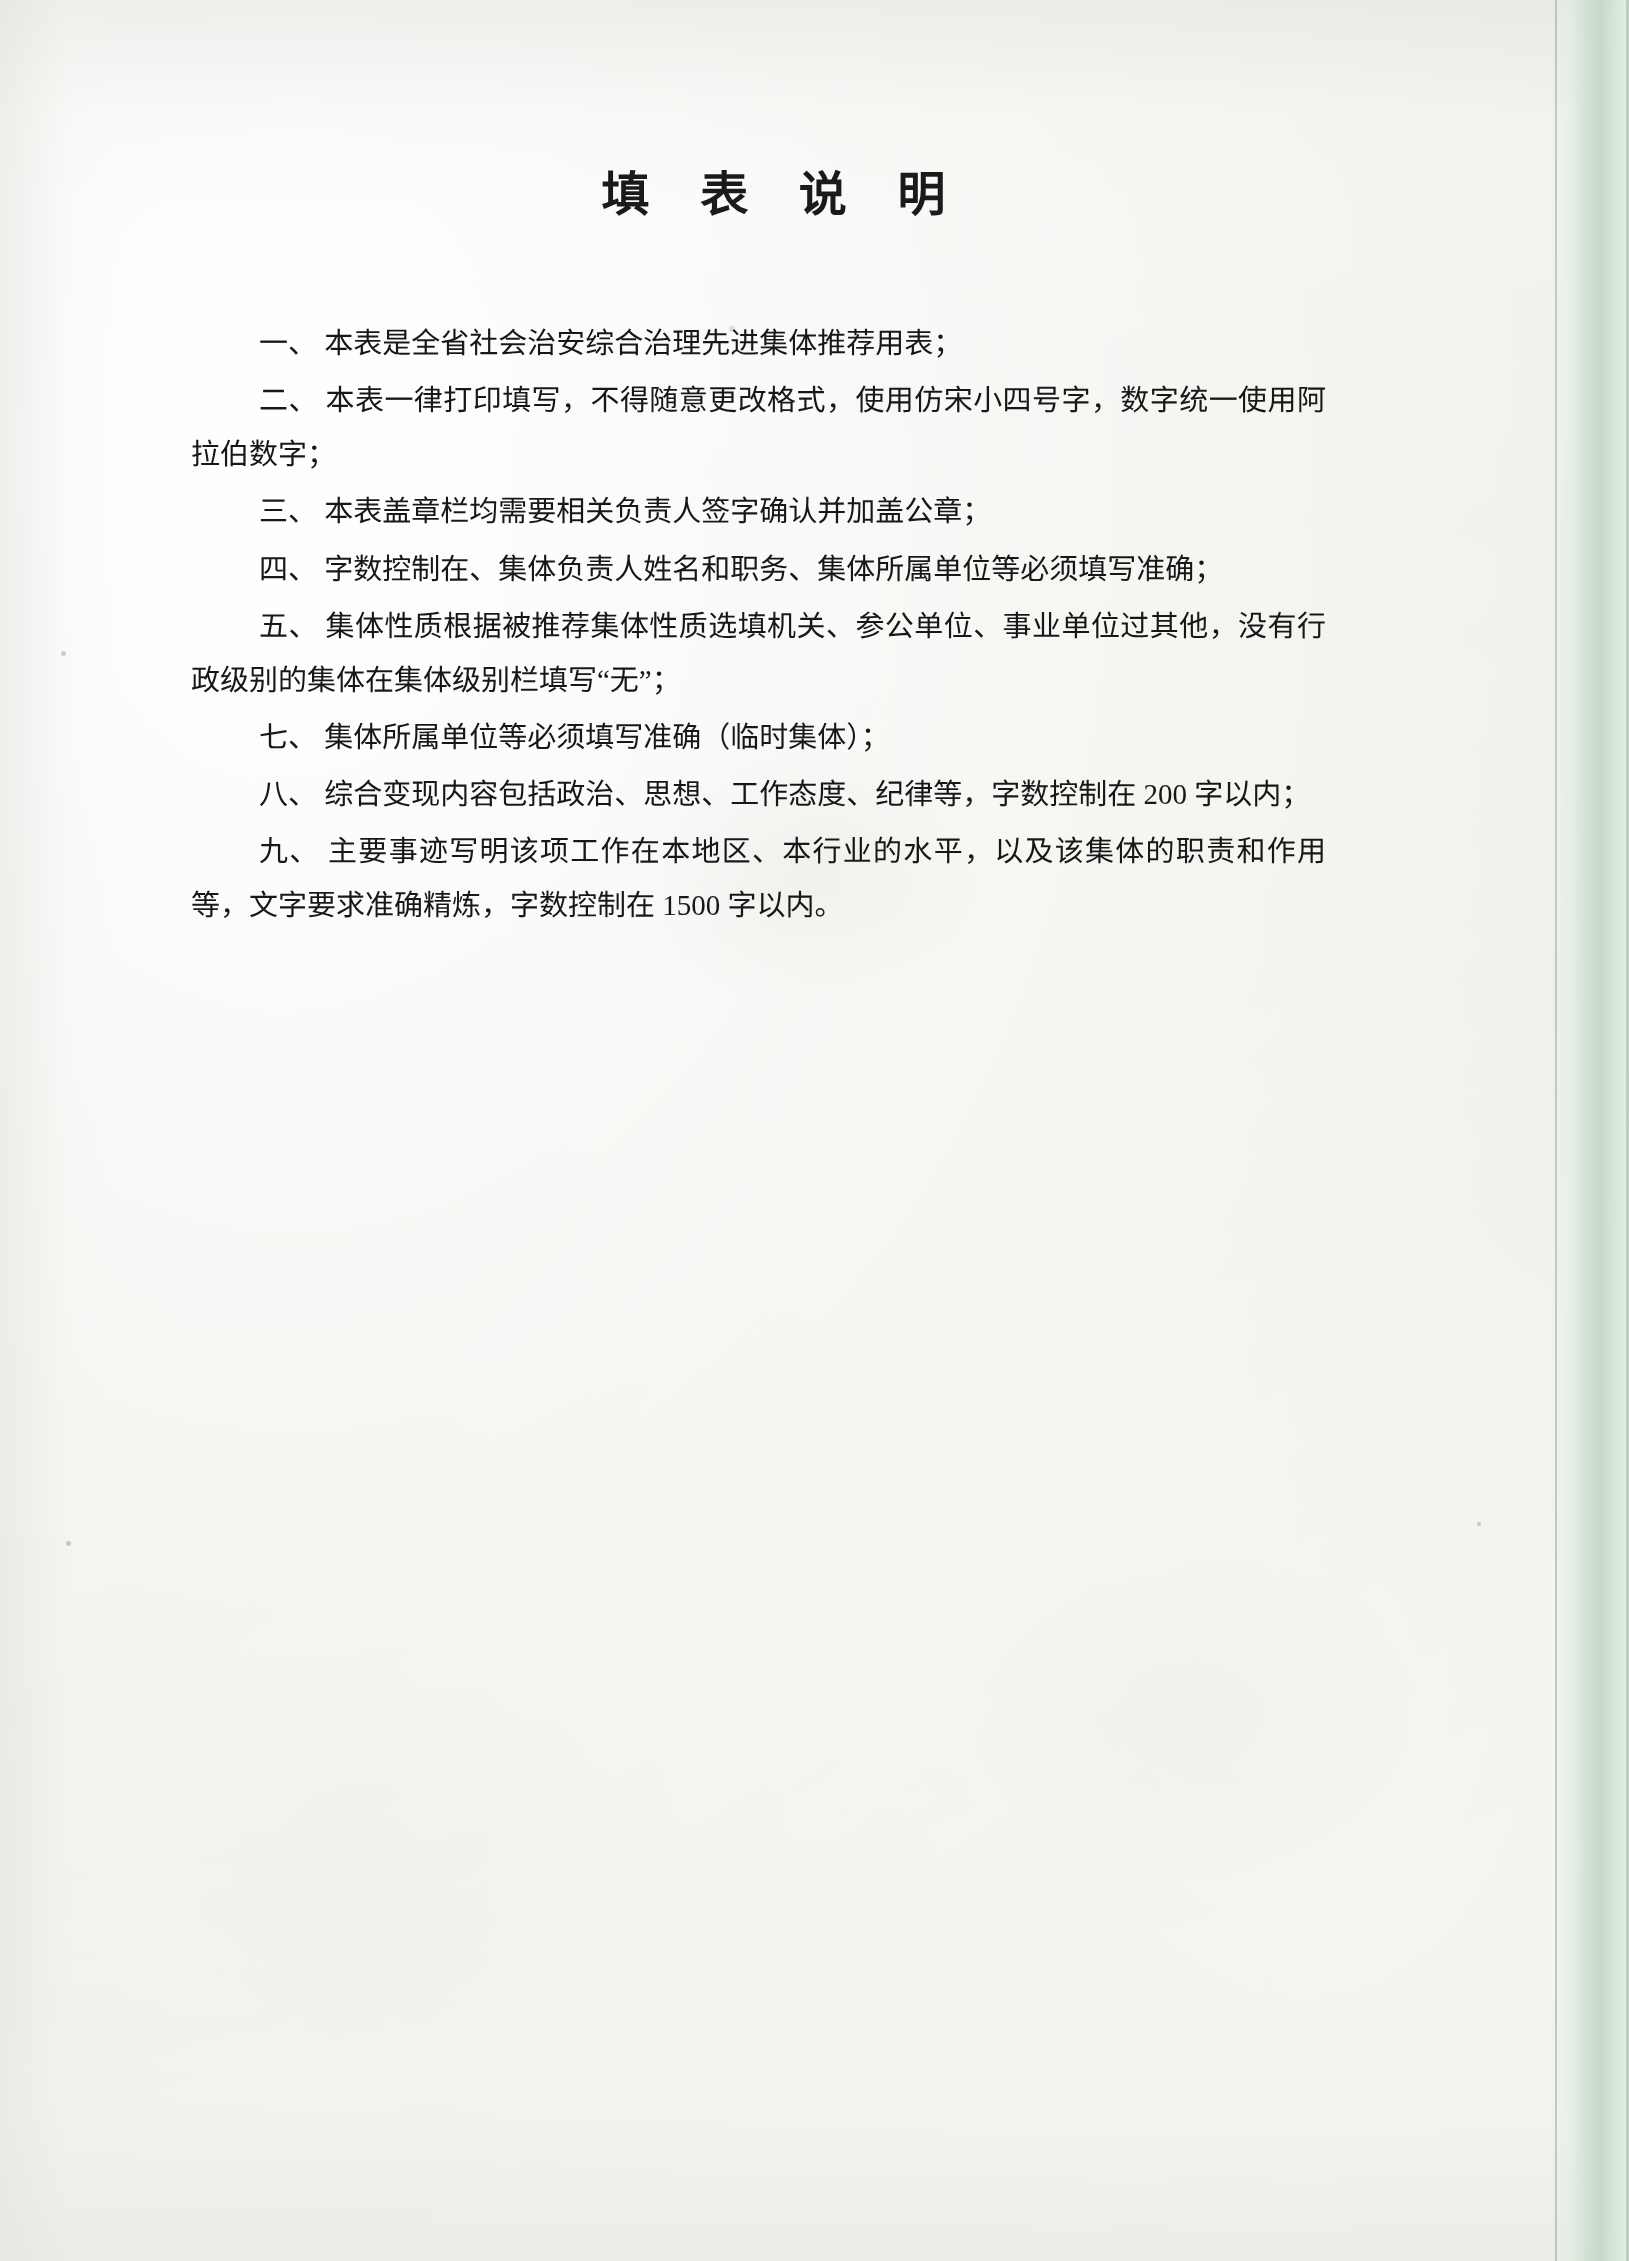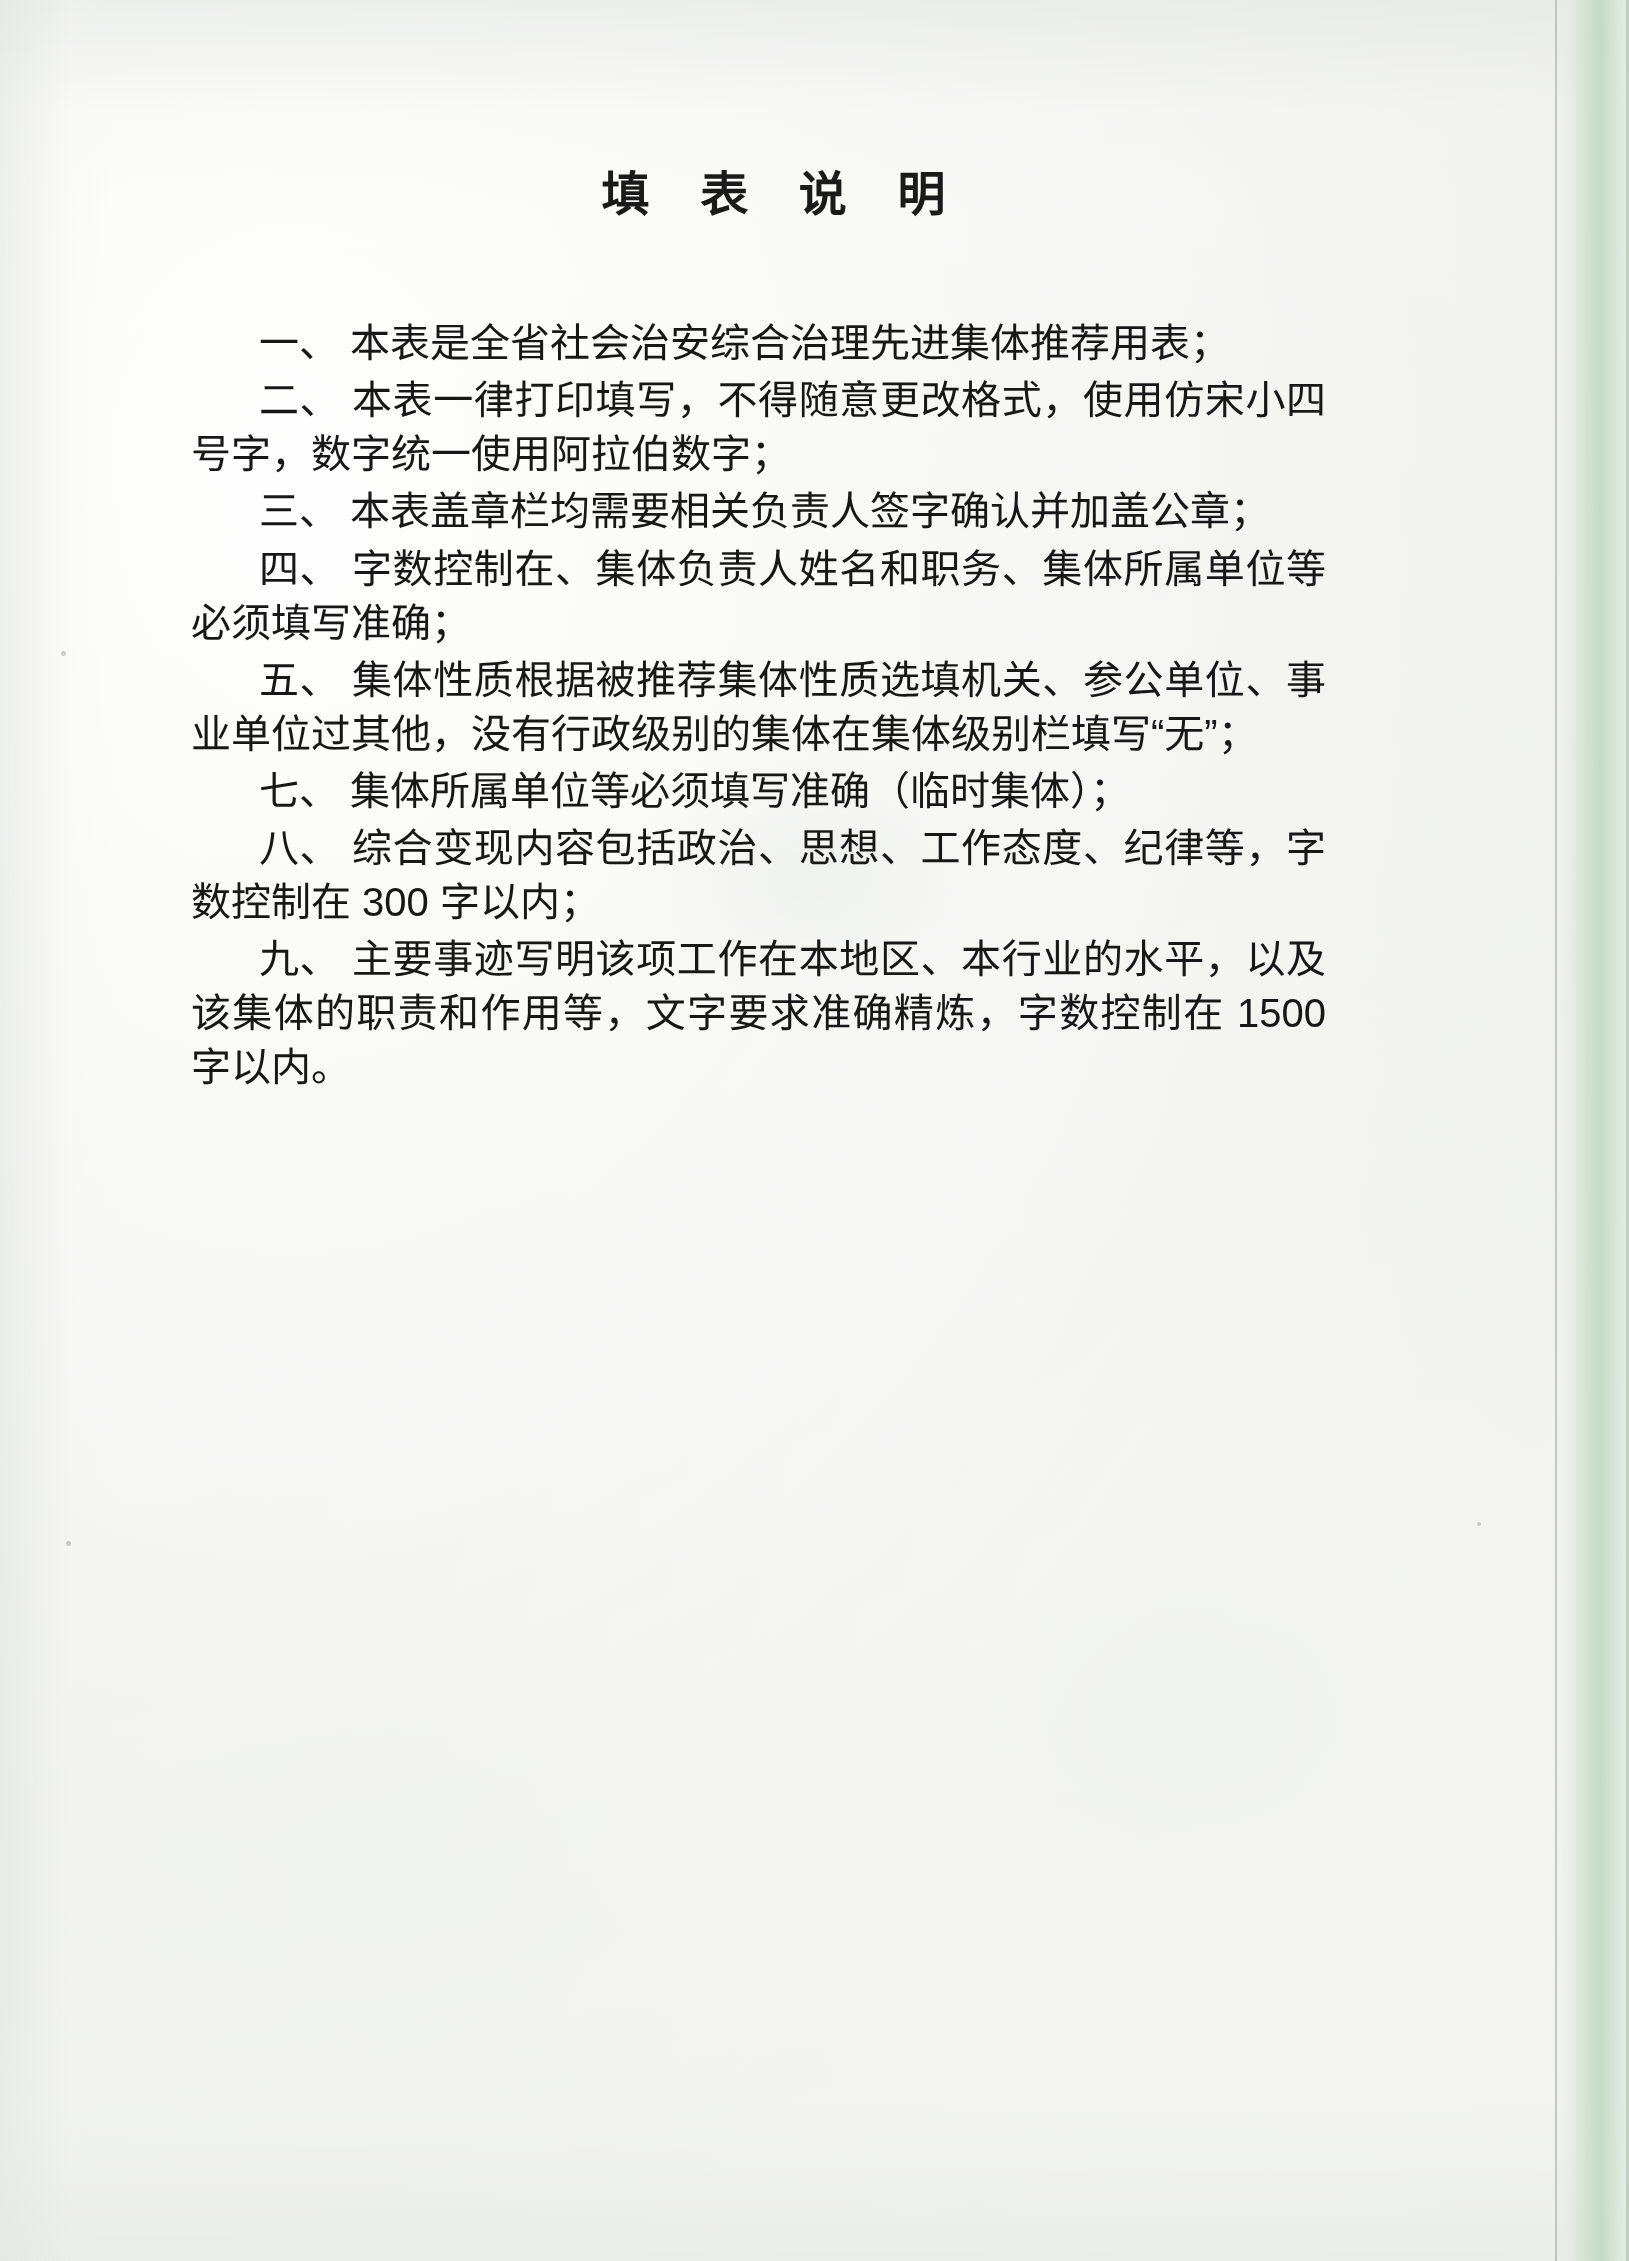--- a/index.html
+++ b/index.html
@@ -101,22 +101,22 @@
     letter-spacing: 17px;
     color: #1a1a1a;
     text-indent: 17px;
   }
 
   .body-block {
     position: absolute;
     left: 191px;
     top: 316px;
     width: 1135px;
-    font-family: Liberation Sans, sans-serif;
-    font-size: 40px;
+    font-family: Liberation Serif, serif;
+    font-size: 29px;
     line-height: 54px;
     color: #171717;
     text-align: justify;
   }
 
   .para {
     text-indent: 68px;
     margin: 0 0 3.2px 0;
     white-space: normal;
   }
@@ -155,19 +155,19 @@
 
     <div class="doc-title">填 表 说 明</div>
 
     <div class="body-block">
       <p class="para">一、 本表是全省社会治安综合治理先进集体推荐用表；</p>
       <p class="para">二、 本表一律打印填写，不得随意更改格式，使用仿宋小四号字，数字统一使用阿拉伯数字；</p>
       <p class="para">三、 本表盖章栏均需要相关负责人签字确认并加盖公章；</p>
       <p class="para">四、 字数控制在、集体负责人姓名和职务、集体所属单位等必须填写准确；</p>
       <p class="para">五、 集体性质根据被推荐集体性质选填机关、参公单位、事业单位过其他，没有行政级别的集体在集体级别栏填写“无”；</p>
       <p class="para">七、 集体所属单位等必须填写准确（临时集体）；</p>
-      <p class="para">八、 综合变现内容包括政治、思想、工作态度、纪律等，字数控制在 300 字以内；</p>
+      <p class="para">八、 综合变现内容包括政治、思想、工作态度、纪律等，字数控制在 200 字以内；</p>
       <p class="para">九、 主要事迹写明该项工作在本地区、本行业的水平，以及该集体的职责和作用等，文字要求准确精炼，字数控制在 1500 字以内。</p>
     </div>
 
   </div>
 </div>
 
 
 </body></html>

